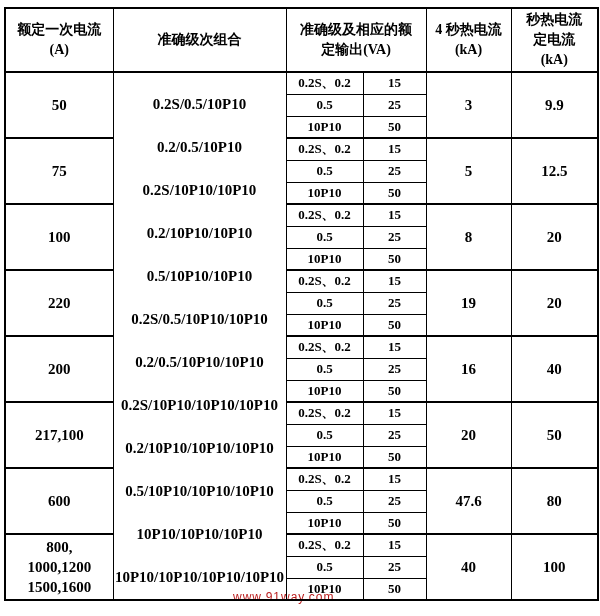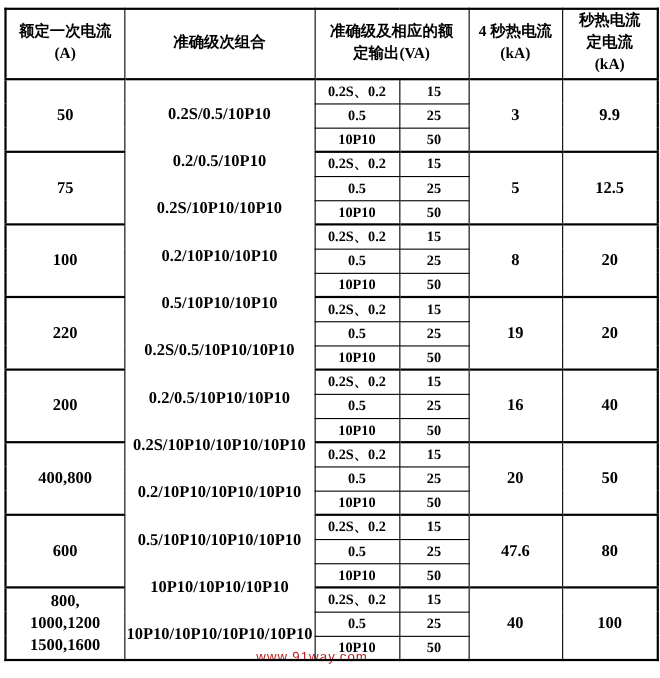--- a/index.html
+++ b/index.html
@@ -163,21 +163,21 @@
         </tr>
         <tr class="data-row">
           <td class="c-acc">0.5</td>
           <td class="c-out">25</td>
         </tr>
         <tr class="data-row">
           <td class="c-acc">10P10</td>
           <td class="c-out">50</td>
         </tr>
         <tr class="data-row group-start">
-          <td rowspan="3" class="c-current">400,800</td>
+          <td rowspan="3" class="c-current">217,100</td>
           <td class="c-acc">0.2S、0.2</td>
           <td class="c-out">15</td>
           <td rowspan="3" class="c-th">20</td>
           <td rowspan="3" class="c-dy">50</td>
         </tr>
         <tr class="data-row">
           <td class="c-acc">0.5</td>
           <td class="c-out">25</td>
         </tr>
         <tr class="data-row">

